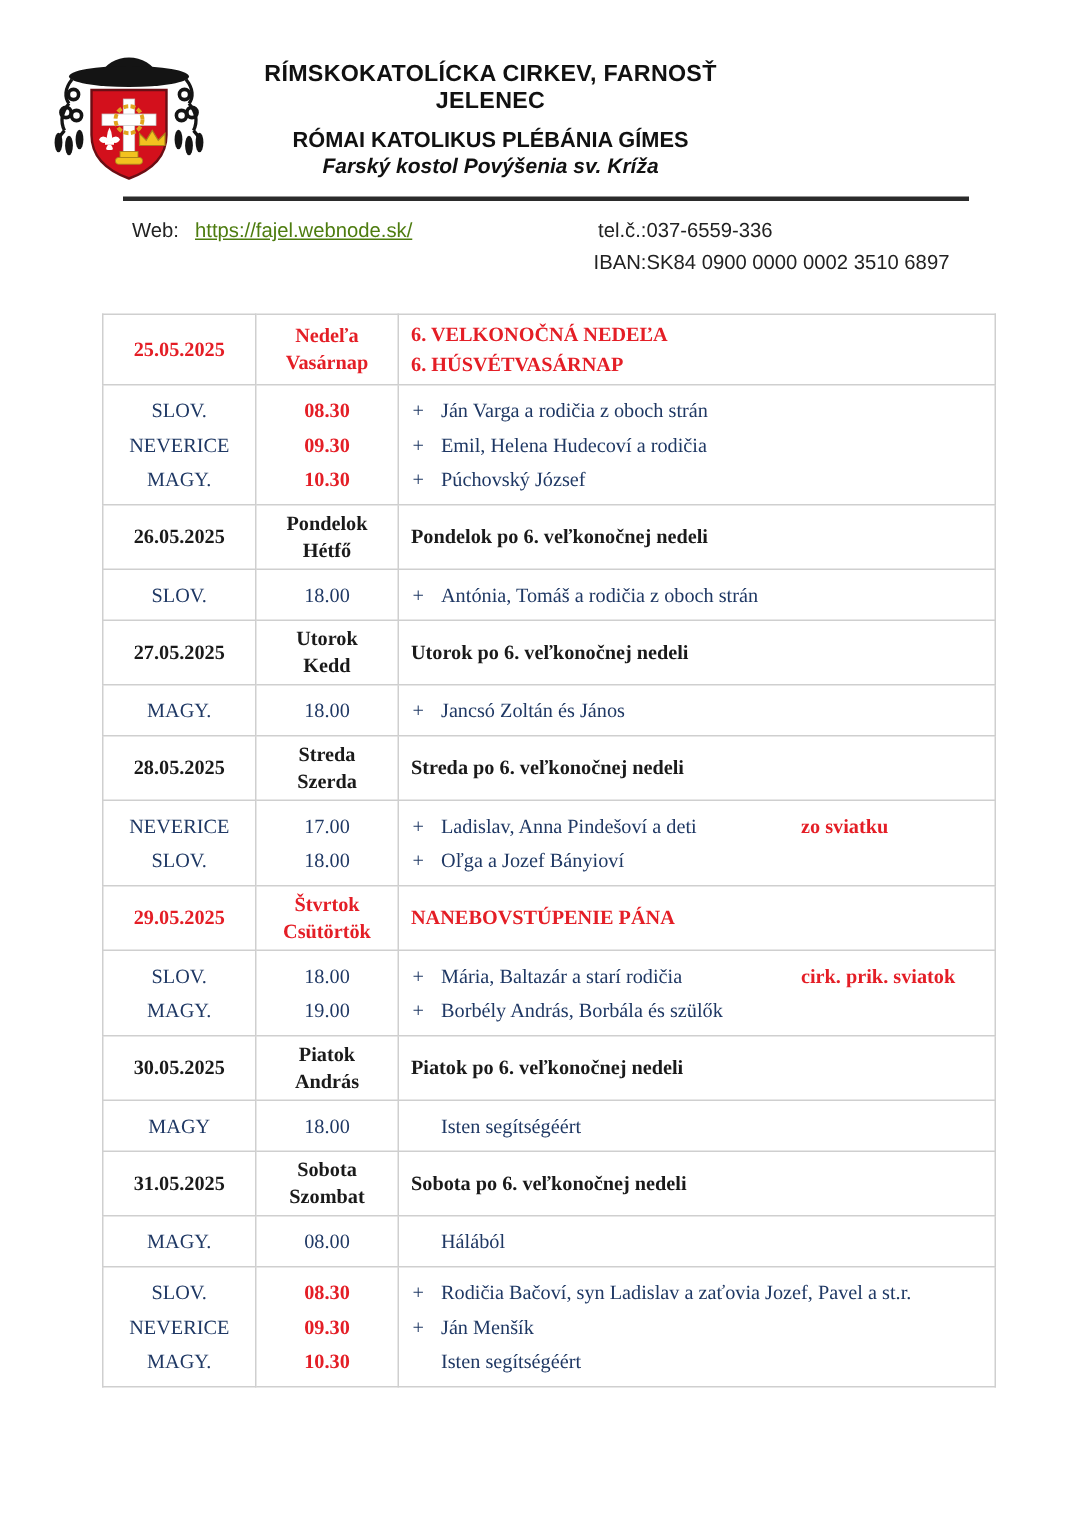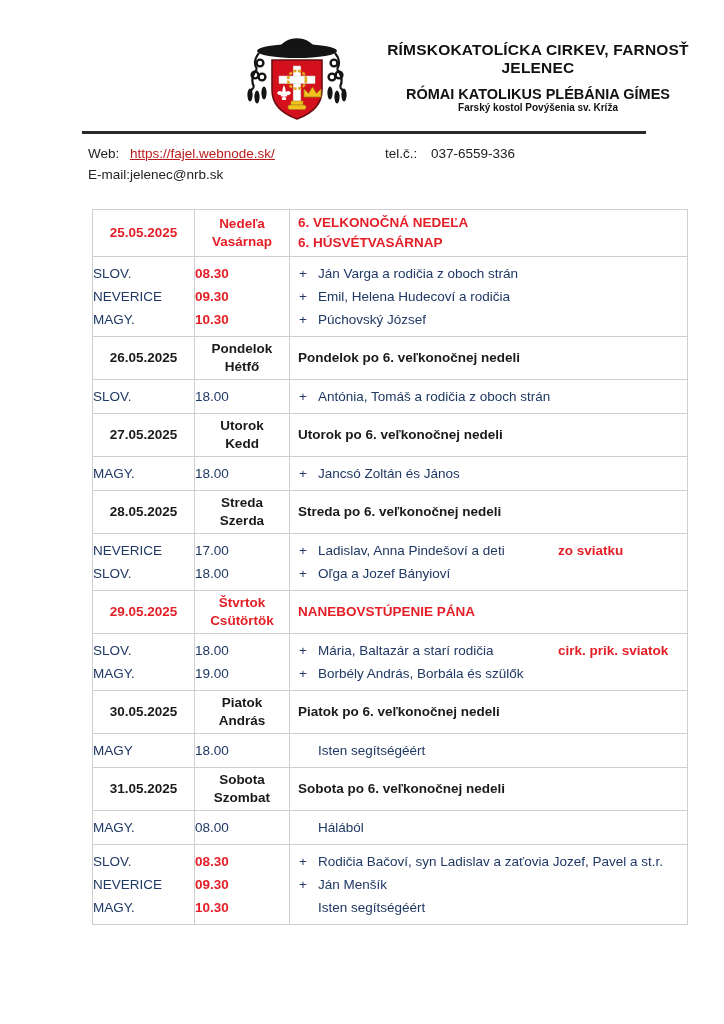--- a/index.html
+++ b/index.html
@@ -1,50 +1,50 @@
 <!DOCTYPE html>
 <html style="--red: #e41e26; --blue: #1f3864;"><head>
 <meta charset="utf-8">
 <style>
   * { margin:0; padding:0; box-sizing:border-box; }
   body { background:#e8e8e8; font-family:"Liberation Sans", sans-serif; }
   .page { width:724px; height:1024px; background:#ffffff; position:relative; overflow:hidden; }
 
   
-  .header { display:flex; padding-top:25px; padding-left:84px;justify-content:flex-end; }
+  .header { display:flex; padding-top:25px; padding-left:31px; }
   .crest { width:110px; height:100px; flex:none; }
   .titles { width:372px; text-align:center; padding-top:16px; color:#111; }
   .title1 { font-size:15.5px; font-weight:bold; letter-spacing:.2px; margin-bottom:9px; }
   .title2 { font-size:14.5px; font-weight:bold; margin-bottom:0; }
-  .title3 { font-size:10px; font-weight:bold; }
+  .title3 { font-size:14px; font-weight:bold;font-style:italic; }
 
   .rule { height:3px; background:#2b2b2b; width:564px; margin:6px 0 0 82px; }
 
   
   .contact { display:flex; margin:9px 0 0 88px; font-size:13.5px; color:#222; line-height:21px; }
   .contact-col { display:flex; flex-direction:column; }
   .contact-col.left { width:297px; }
   .c-row { display:flex; }
   .c-lbl { flex:none; }
   .left .c-lbl { width:42px; }
-  .right .c-lbl { width:46px; }
-  a.weblink { color:#b91c1c; text-decoration:underline; cursor:pointer; }
+  .right .c-lbl { width:46px;text-align:right; }
+  a.weblink { color:#4d7c0f; text-decoration:underline; cursor:pointer; }
 
   
-  table.sched { border-collapse:collapse; margin:24px 0 0 92px; width:595px; table-layout:fixed; }
+  table.sched { border-collapse:collapse; margin:24px 0 0 68px; width:595px; table-layout:fixed;font-family:Liberation Serif, serif; }
   table.sched td { border:1px solid #cfcfcf; vertical-align:middle; font-size:13.5px; }
   col.c1 { width:102px; } col.c2 { width:95px; } col.c3 { width:398px; }
 
   tr.day-row td { font-weight:bold; color:#1a1a1a; padding:3px 0; }
   tr.day-row.red td { color:var(--red); }
   td.date-cell, td.day-name-cell { text-align:center; line-height:18px; }
   td.feast-title-cell { padding-left:8px !important; line-height:20px; white-space:nowrap; }
 
   tr.mass-row td { color:var(--blue); padding:5px 0; }
-  td.place-cell, td.time-cell { text-align:left; }
+  td.place-cell, td.time-cell { text-align:center; }
   .mline { line-height:23px; white-space:nowrap; }
   td.intention-cell .mline { display:flex; position:relative; padding-left:9px; }
   .cross { width:19px; flex:none; }
   .note { position:absolute; left:268px; color:var(--red); font-weight:bold; }
   tr.mass-row.times-red td.time-cell { color:var(--red); font-weight:bold; }
 </style>
 </head>
 <body>
 
 <div class="page">
@@ -101,29 +101,29 @@
   </div>
 
   <div class="rule"></div>
 
   <div class="contact">
     <div class="contact-col left">
       <div class="c-row">
         <span class="c-lbl">Web:</span>
         <a class="weblink">https://fajel.webnode.sk/</a>
       </div>
-      <div class="c-row">
-        <span class="c-lbl">E-mail:</span>
-        <span>jelenec@nrb.sk</span>
-      </div>
     </div>
     <div class="contact-col right">
       <div class="c-row">
         <span class="c-lbl">tel.č.:</span>
         <span>037-6559-336</span>
+      </div>
+      <div class="c-row">
+        <span class="c-lbl">IBAN:</span>
+        <span>SK84 0900 0000 0002 3510 6897</span>
       </div>
     </div>
   </div>
 
   <table class="sched" id="schedule-table">
     <colgroup>
         <col class="c1">
         <col class="c2">
         <col class="c3">
       </colgroup>

